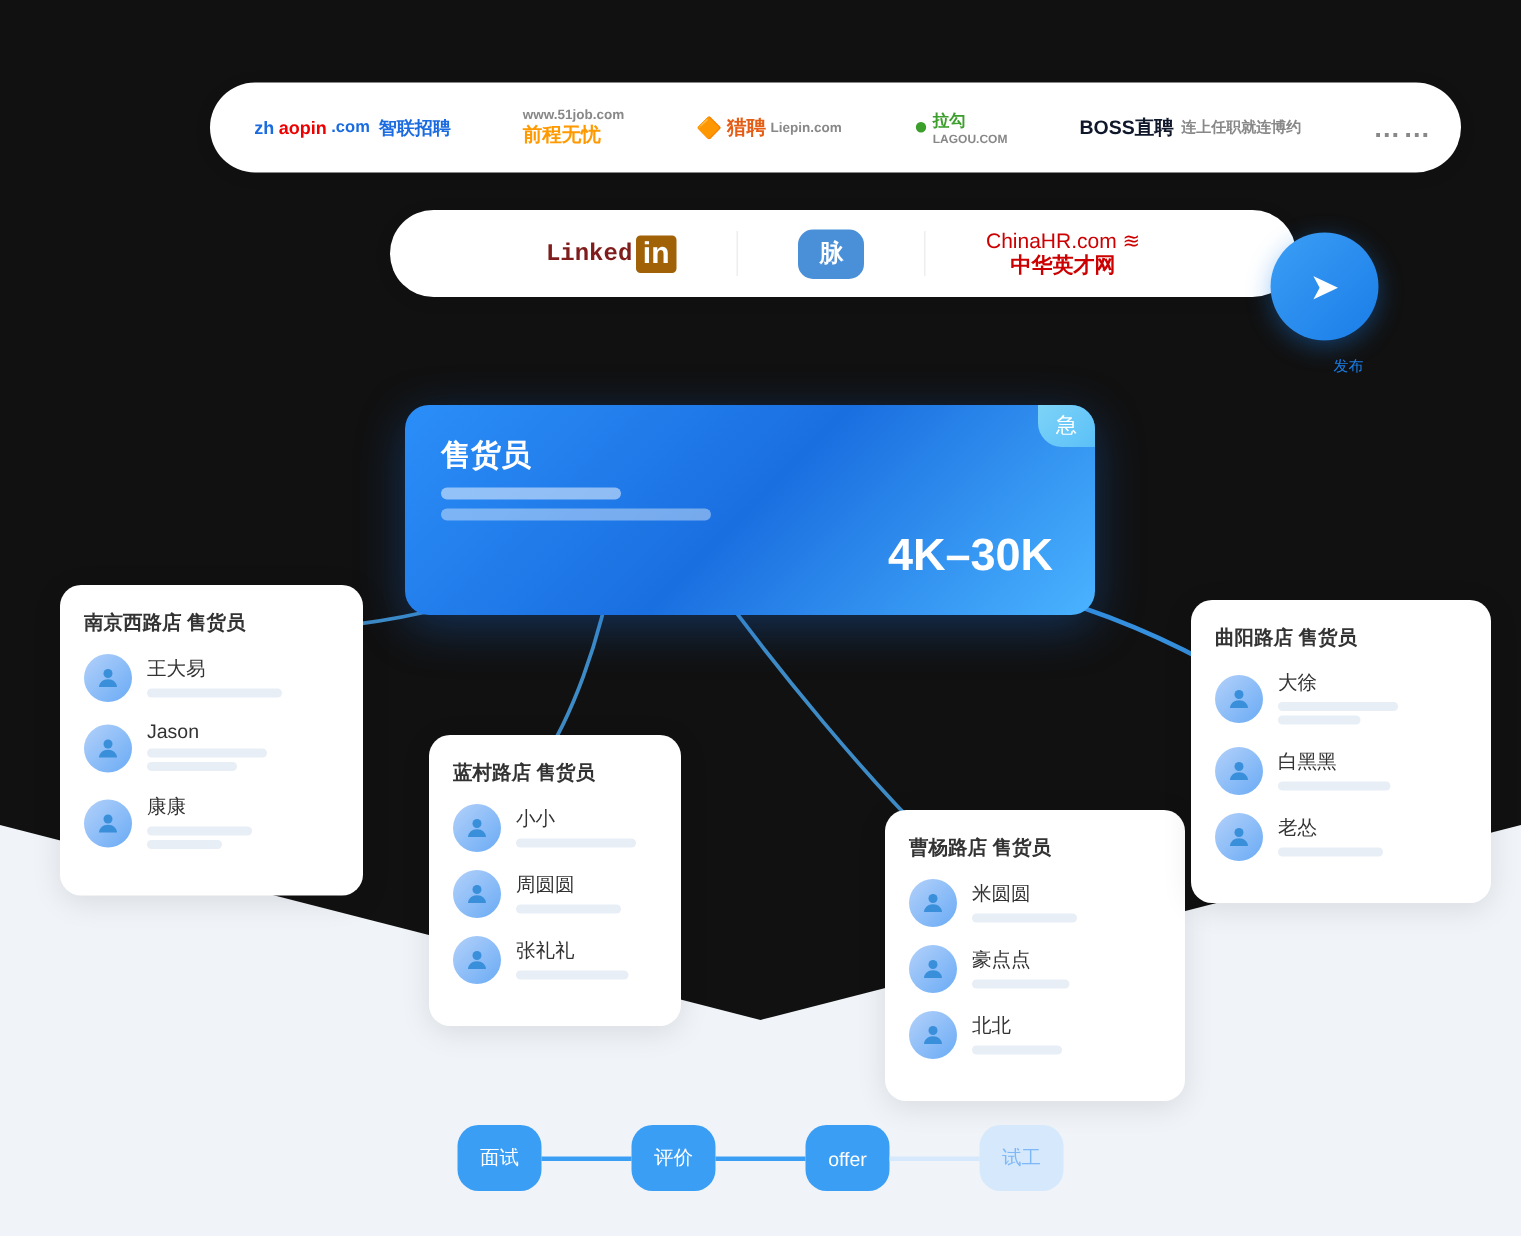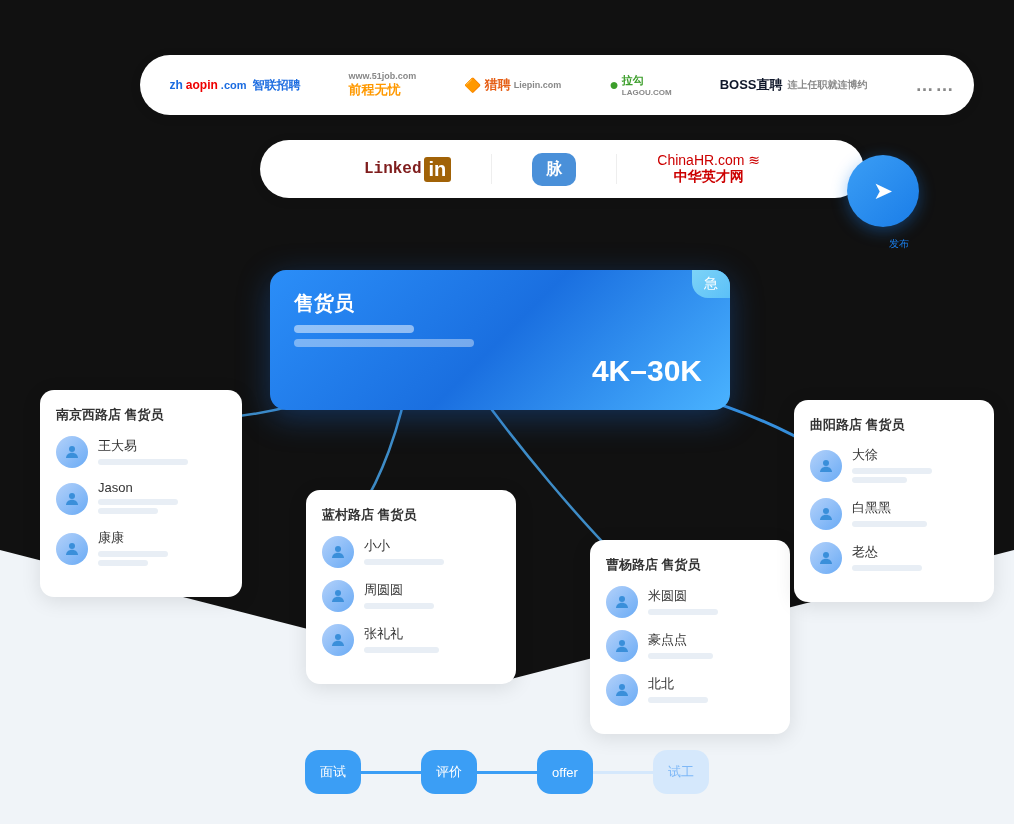--- a/index.html
+++ b/index.html
@@ -215,22 +215,22 @@
 
     
     .card-nanjing {
       top: 390px;
       left: 40px;
       width: 202px;
     }
 
     .card-lancun {
       top: 490px;
-      left: 306px;
-      width: 210px;
+      left: 286px;
+      width: 168px;
     }
 
     .card-caoyanglu {
       top: 540px;
       left: 590px;
       width: 200px;
     }
 
     .card-quyanglu {
       top: 400px;

